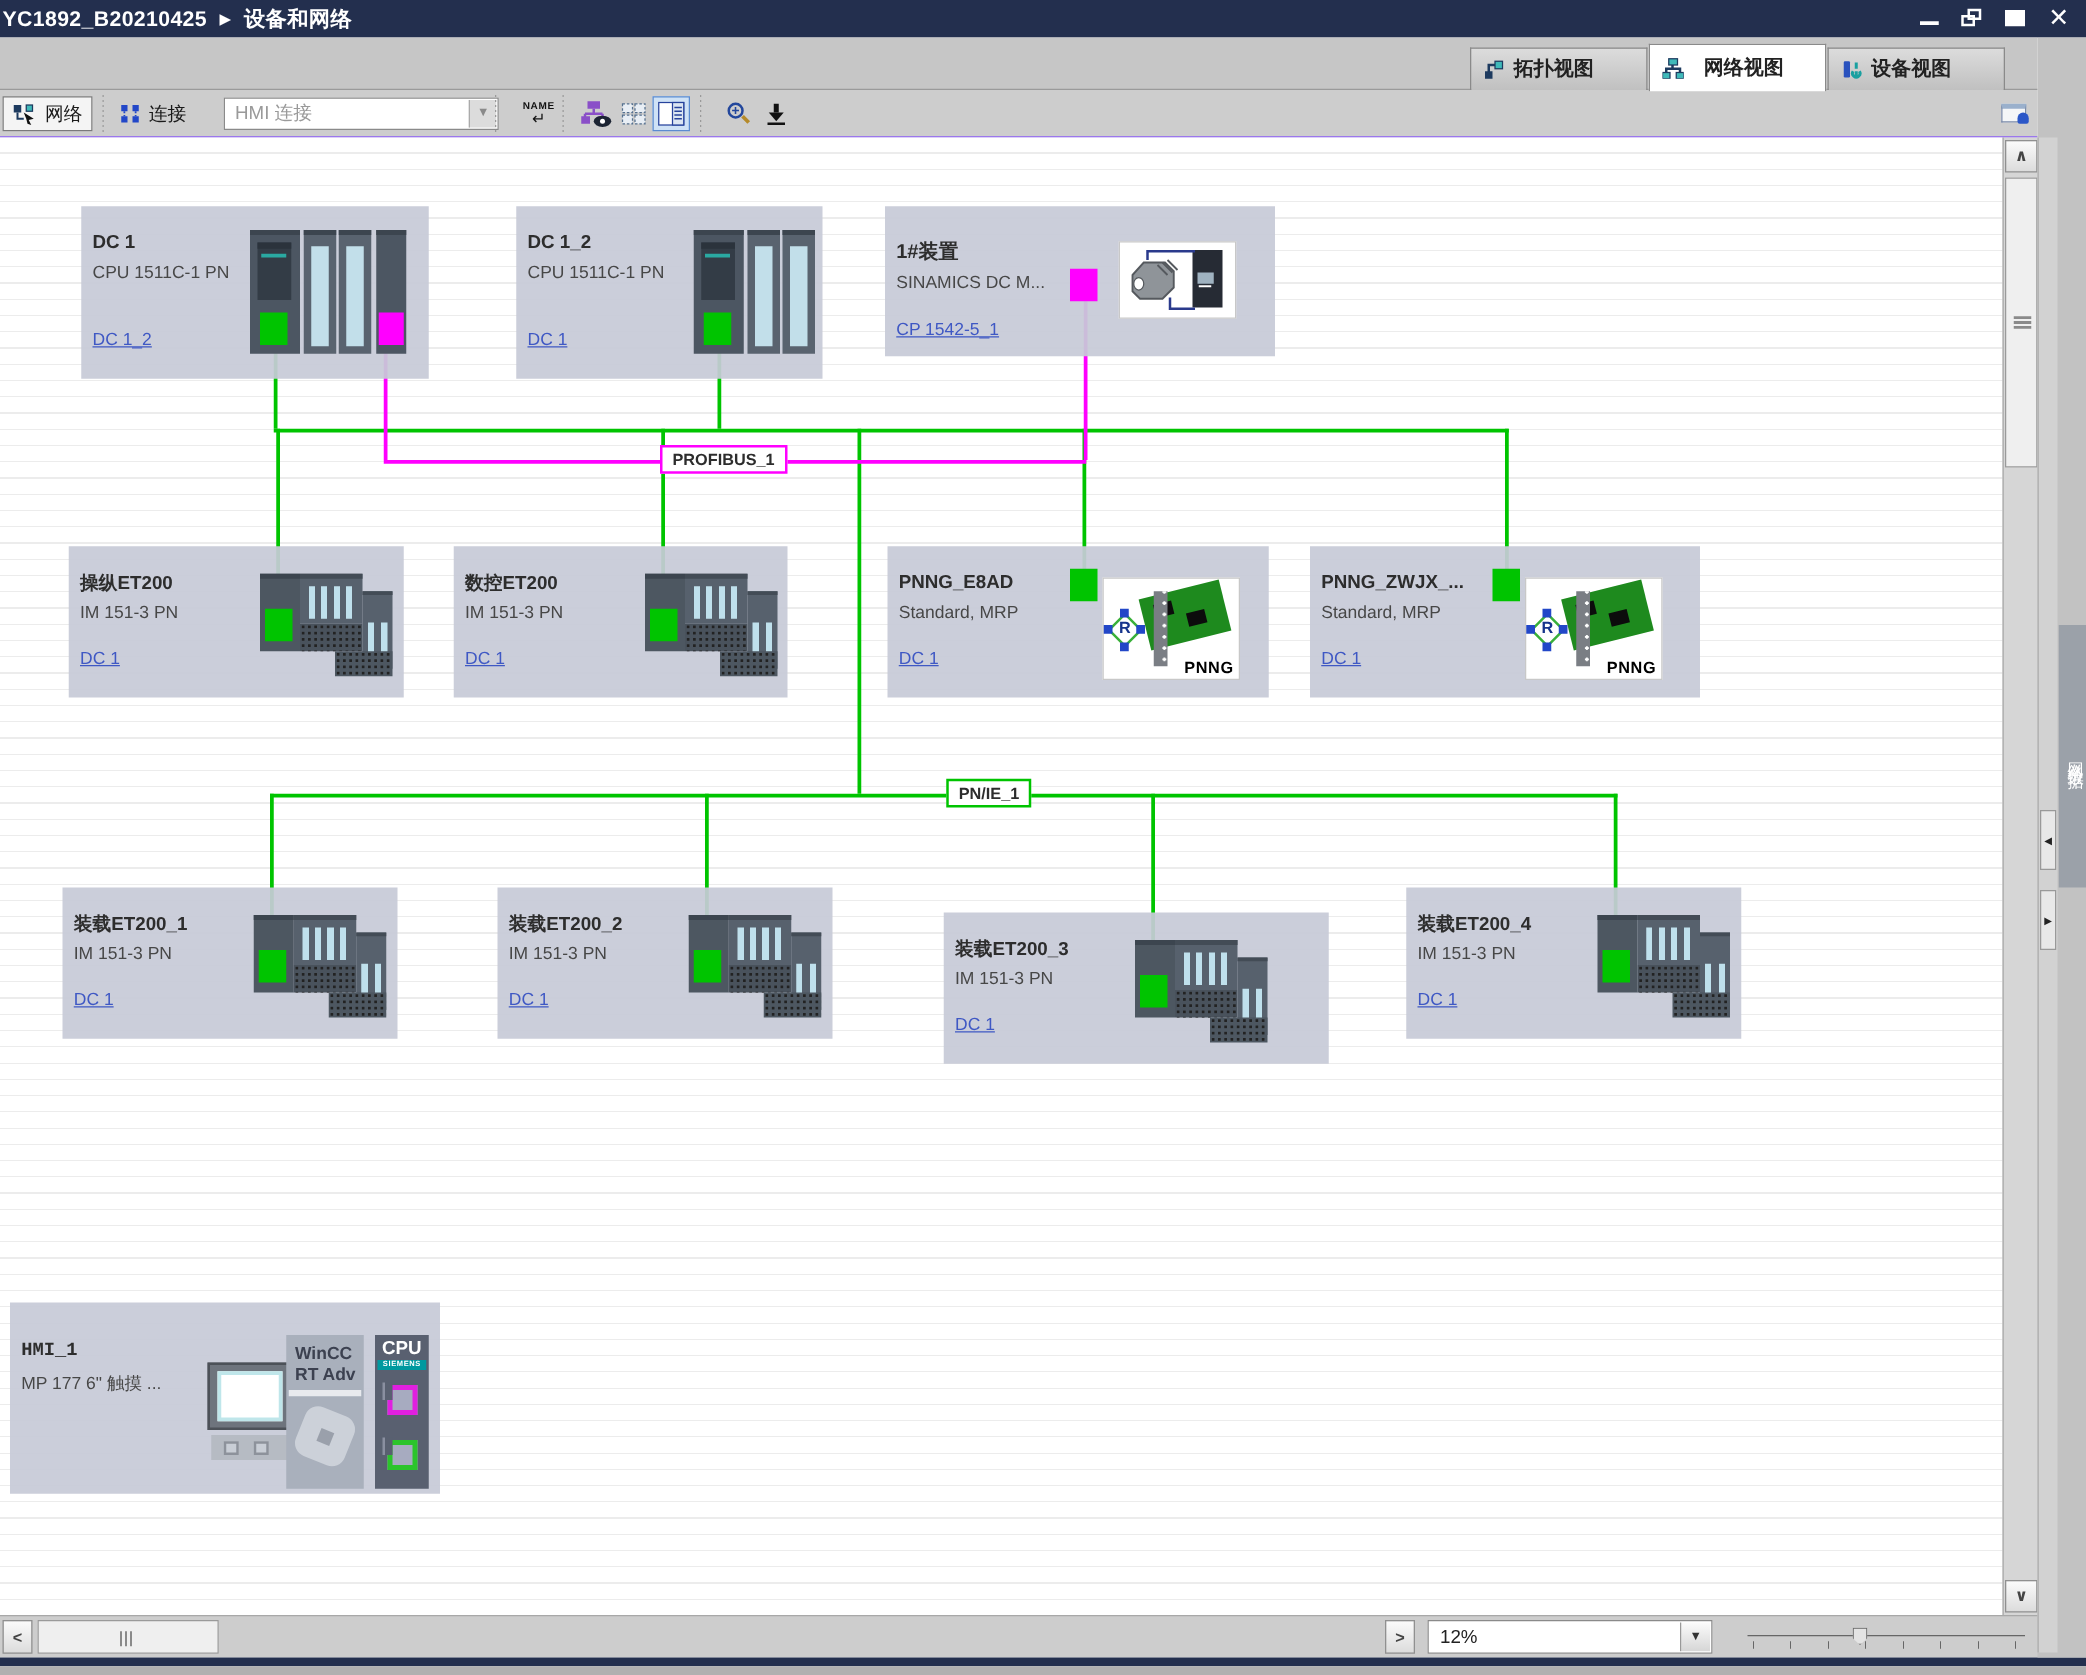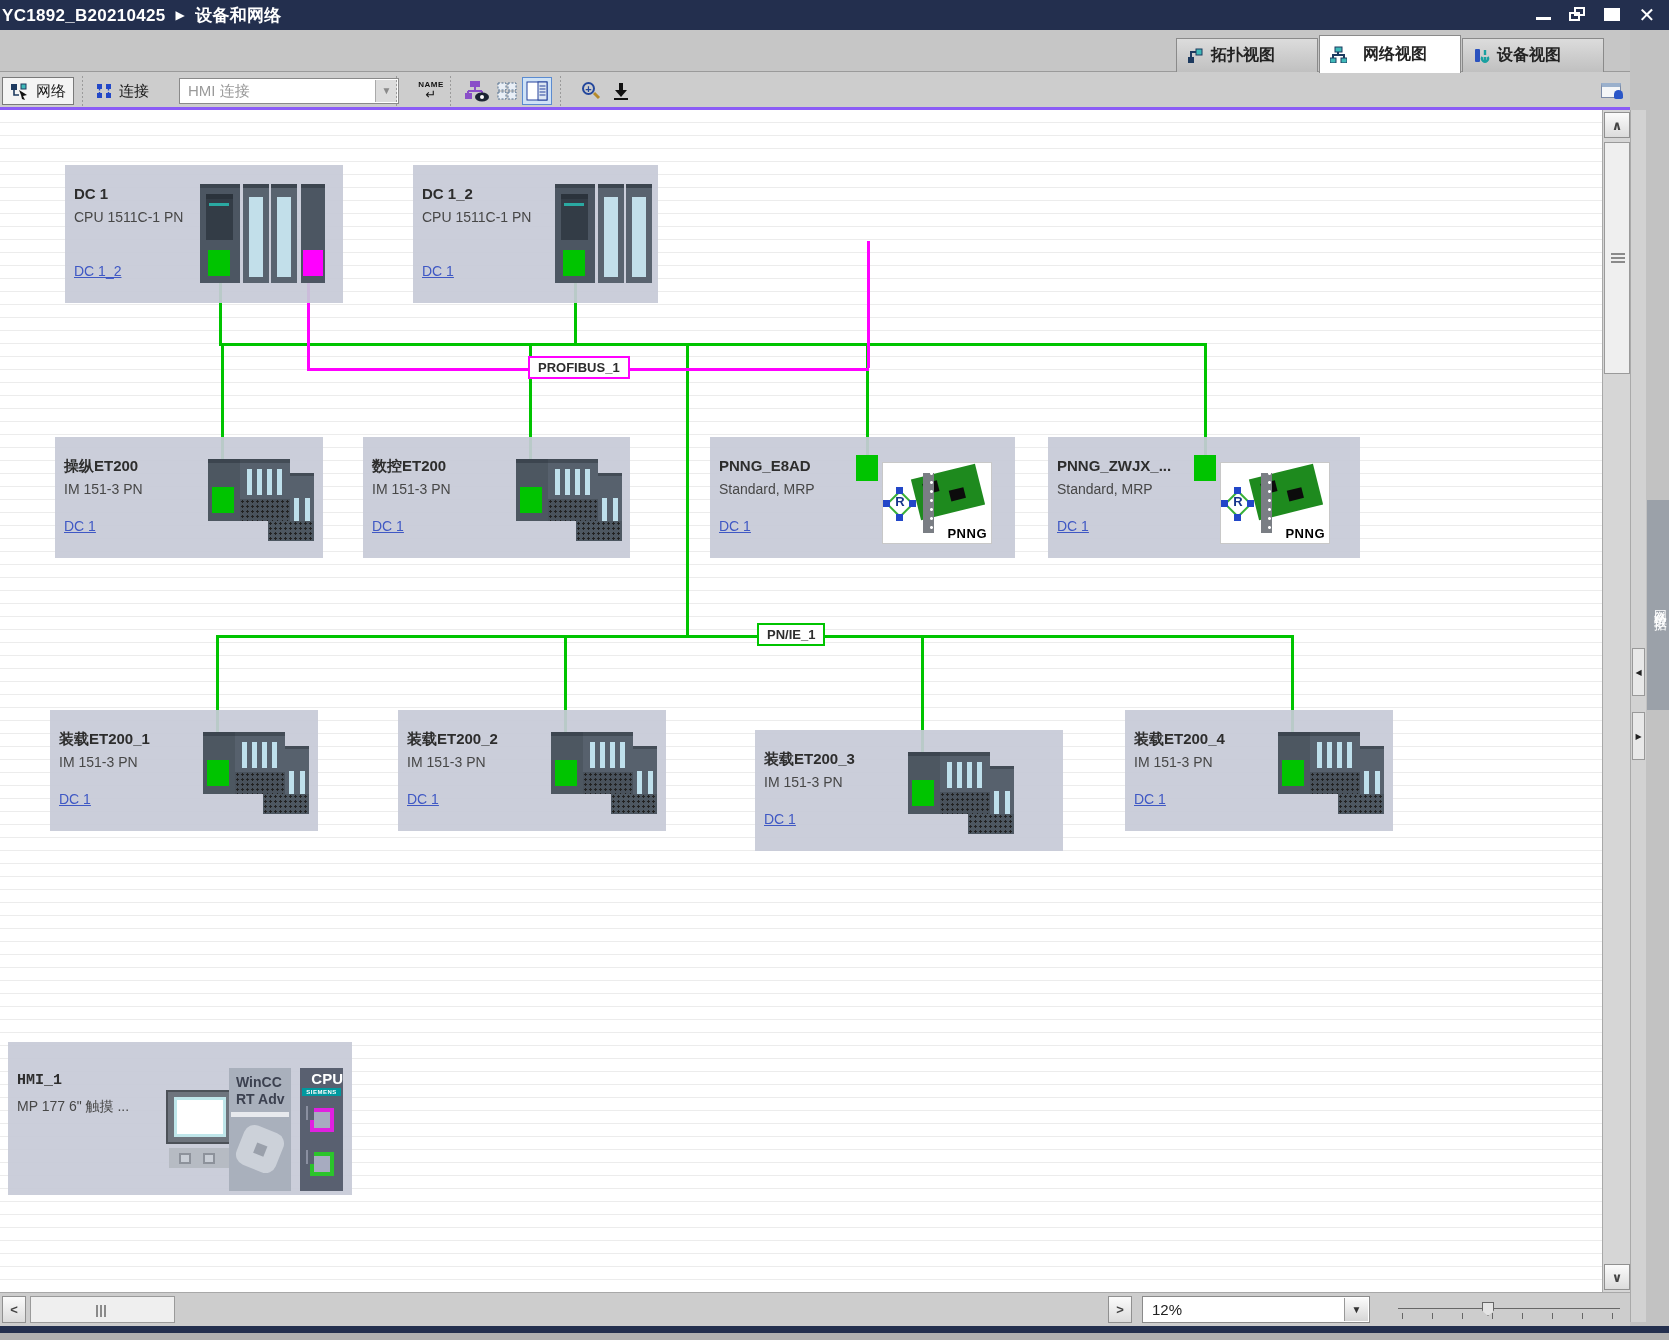--- a/index.html
+++ b/index.html
@@ -23,21 +23,21 @@
 
   
   .tabstrip{position:absolute;left:0;top:30px;width:1630px;height:42px;background:#c6c6c6;border-bottom:1px solid #9a9a9a;}
   .vtab{position:absolute;top:8px;height:34px;width:142px;border:1px solid #8a8a8a;border-bottom:none;
         background:linear-gradient(#dcdcdc,#c0c0c0);font-size:16px;font-weight:bold;color:#222;
         display:flex;align-items:center;gap:7px;padding-left:10px;cursor:pointer;}
   .vtab.active{background:#fff;top:5px;height:38px;z-index:2;gap:16px;}
   .vtab svg{flex:0 0 auto;}
 
   
-  .toolbar{position:absolute;left:0;top:72px;width:1630px;height:38px;background:var(--toolbar);border-bottom:3px solid #8b5cf6;}
+  .toolbar{position:absolute;left:0;top:72px;width:1630px;height:38px;background:var(--toolbar);border-bottom:1px solid #8b5cf6;}
   .tbtn{position:absolute;top:5px;height:28px;display:flex;align-items:center;gap:6px;padding:0 7px;font-size:15px;color:#1a1a1a;cursor:pointer;}
   .tbtn.framed{border:1px solid #7a7a7a;background:#f4f4f4;}
   .tsep{position:absolute;top:4px;width:1px;height:30px;background:repeating-linear-gradient(#9a9a9a 0 2px,transparent 2px 4px);}
   .combo{position:absolute;left:179px;top:6px;width:220px;height:26px;background:#fff;border:1px solid #8a8a8a;color:#9a9a9a;font-size:15px;line-height:24px;padding-left:8px;cursor:pointer;}
   .combo .dd{position:absolute;right:1px;top:1px;width:22px;height:22px;background:#dcdcdc;border-left:1px solid #aaa;color:#8a8a8a;font-size:10px;text-align:center;line-height:22px;}
   .icon-btn{position:absolute;top:5px;width:30px;height:28px;display:flex;align-items:center;justify-content:center;cursor:pointer;}
   .icon-btn.active{border:1px solid #5b8bd0;background:#cfe2f6;}
 
   
   .nameicon{display:flex;flex-direction:column;align-items:center;line-height:1;}
@@ -118,21 +118,21 @@
   .hmi-panel .scrn{position:absolute;left:6px;top:5px;width:52px;height:40px;background:#fff;border:3px solid #bfe6ea;}
   .hmi-panel .base{position:absolute;left:3px;top:58px;width:62px;height:20px;background:#b6bbc3;}
   .hmi-panel .base i{position:absolute;top:5px;width:12px;height:11px;border:2px solid #8d929b;background:#c9ced6;}
   .hmi-panel .base i.k1{left:10px;} .hmi-panel .base i.k2{left:34px;}
   .hmi-wincc{position:absolute;width:62px;height:123px;background:#a9b0bc;padding:6px 0 0 7px;}
   .hmi-wincc .wl{font-size:14px;font-weight:bold;color:#3c4150;line-height:17px;}
   .hmi-wincc .div{position:absolute;left:2px;top:44px;width:58px;height:5px;background:#e8eaee;}
   .hmi-wincc .disc{position:absolute;left:10px;top:60px;width:42px;height:42px;background:#ccd1d9;border-radius:11px;transform:rotate(22deg);}
   .hmi-wincc .disc i{position:absolute;left:16px;top:16px;width:11px;height:11px;background:#9aa0ab;}
   .hmi-cpu{position:absolute;width:43px;height:123px;background:#596070;}
-  .hmi-cpu .cl{font-size:15px;font-weight:bold;color:#fff;text-align:right;margin-top:2px;}
+  .hmi-cpu .cl{font-size:15px;font-weight:bold;color:#fff;text-align:center;margin-top:2px;}
   .hmi-cpu .brand{font-size:6px;font-weight:bold;color:#fff;background:#00999f;text-align:center;letter-spacing:.5px;margin:1px 2px 0 2px;padding:1px 0;}
   .hmi-cpu .pq{position:absolute;left:10px;width:24px;height:24px;background:#a7abc0;}
   .hmi-cpu .pq.q1{top:40px;border:4px solid #e020e0;}
   .hmi-cpu .pq.q2{top:84px;border:4px solid #2bc42b;}
   .hmi-cpu .pq:before{content:"";position:absolute;left:-8px;top:-6px;width:6px;height:14px;background:#596070;border-left:2px solid #8a8fa0;}
 
   
   .net-h,.net-v{position:absolute;}
   .net-green{background:var(--green);} .net-magenta{background:var(--magenta);}
   .net-h{height:3px;} .net-v{width:3px;}
@@ -370,20 +370,37 @@
           </div>
         <div class="m m2">
             <div class="slot"></div>
           </div>
         <div class="m m3">
             <div class="slot"></div>
           </div>
       </div>
     </div>
 
+    <div class="device-box" style="left:708px;top:55px;width:312px;height:120px;">
+      <div class="d-title" style="top:26px;font-size:16px;">1#装置</div>
+      <div class="d-type" style="top:52px;">SINAMICS DC M...</div>
+      <div class="d-link" style="bottom:14px;">CP 1542-5_1</div>
+      <div class="port p-magenta" style="left:148px;top:50px;"></div>
+      <div class="img-drive" style="left:187px;top:28px;">
+        <svg width="92" height="60">
+          <rect x="58" y="6" width="24" height="46" fill="#262b34"></rect>
+          <rect x="62" y="24" width="13" height="9" fill="#9fb2c0"></rect>
+          <path d="M63,35 h10" stroke="#fff" stroke-width="1.5"></path>
+          <path d="M22,14 v-7 h38 M40,44 v9 h20" stroke="#2a3a8c" stroke-width="2" fill="none"></path>
+          <path d="M10,26 l9,-10 h17 l7,7 v13 l-9,9 H16 l-6,-6 z" fill="#8f9499" stroke="#55595e" stroke-width="1.5"></path>
+          <path d="M30,18 l8,8 M34,16 l8,8 M38,14 l8,8" stroke="#55595e" stroke-width="1.5"></path>
+          <ellipse cx="15" cy="33" rx="4" ry="5" fill="#fff" stroke="#55595e"></ellipse>
+        </svg>
+      </div>
+    </div>
 
     <div class="device-box" style="left:55px;top:327px;width:268px;height:121px;">
       <div class="d-title">操纵ET200</div>
       <div class="d-type">IM 151-3 PN</div>
       <div class="d-link">DC 1</div>
       <div class="img-et200" style="left:153px;top:18px;">
         <div class="e e1">
             <div class="port p-green"></div>
           </div>
         <div class="e e2">

